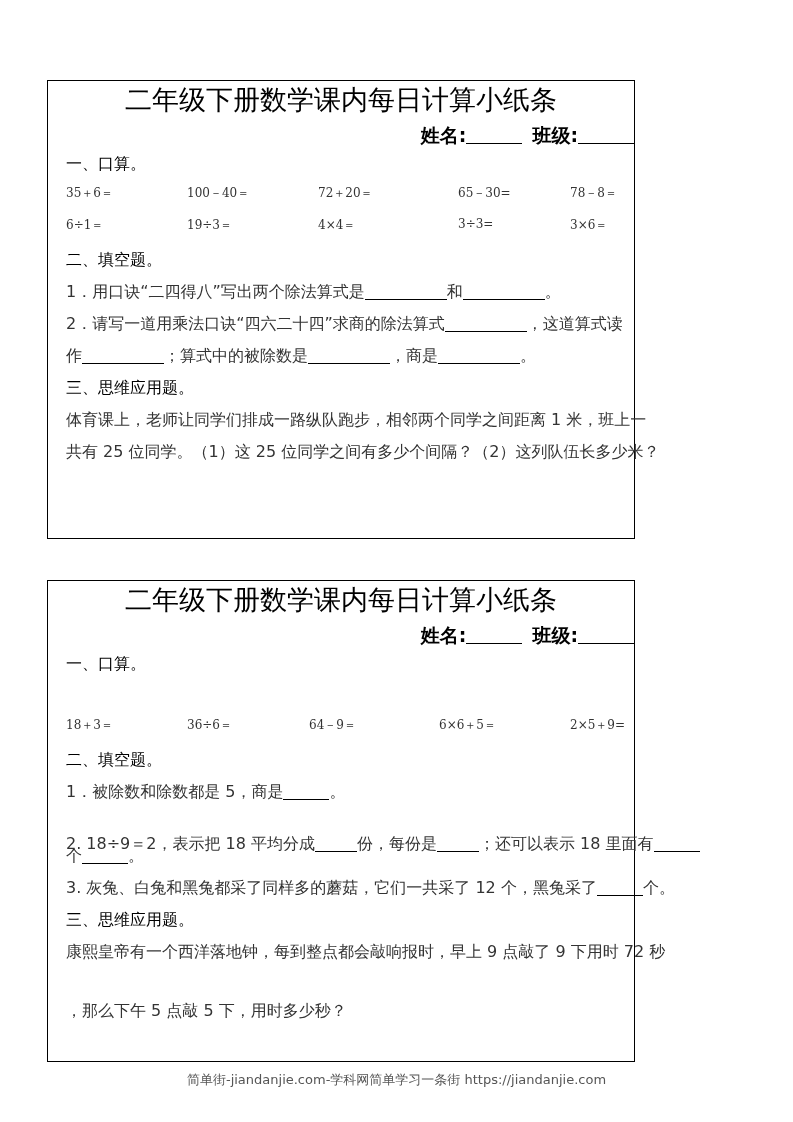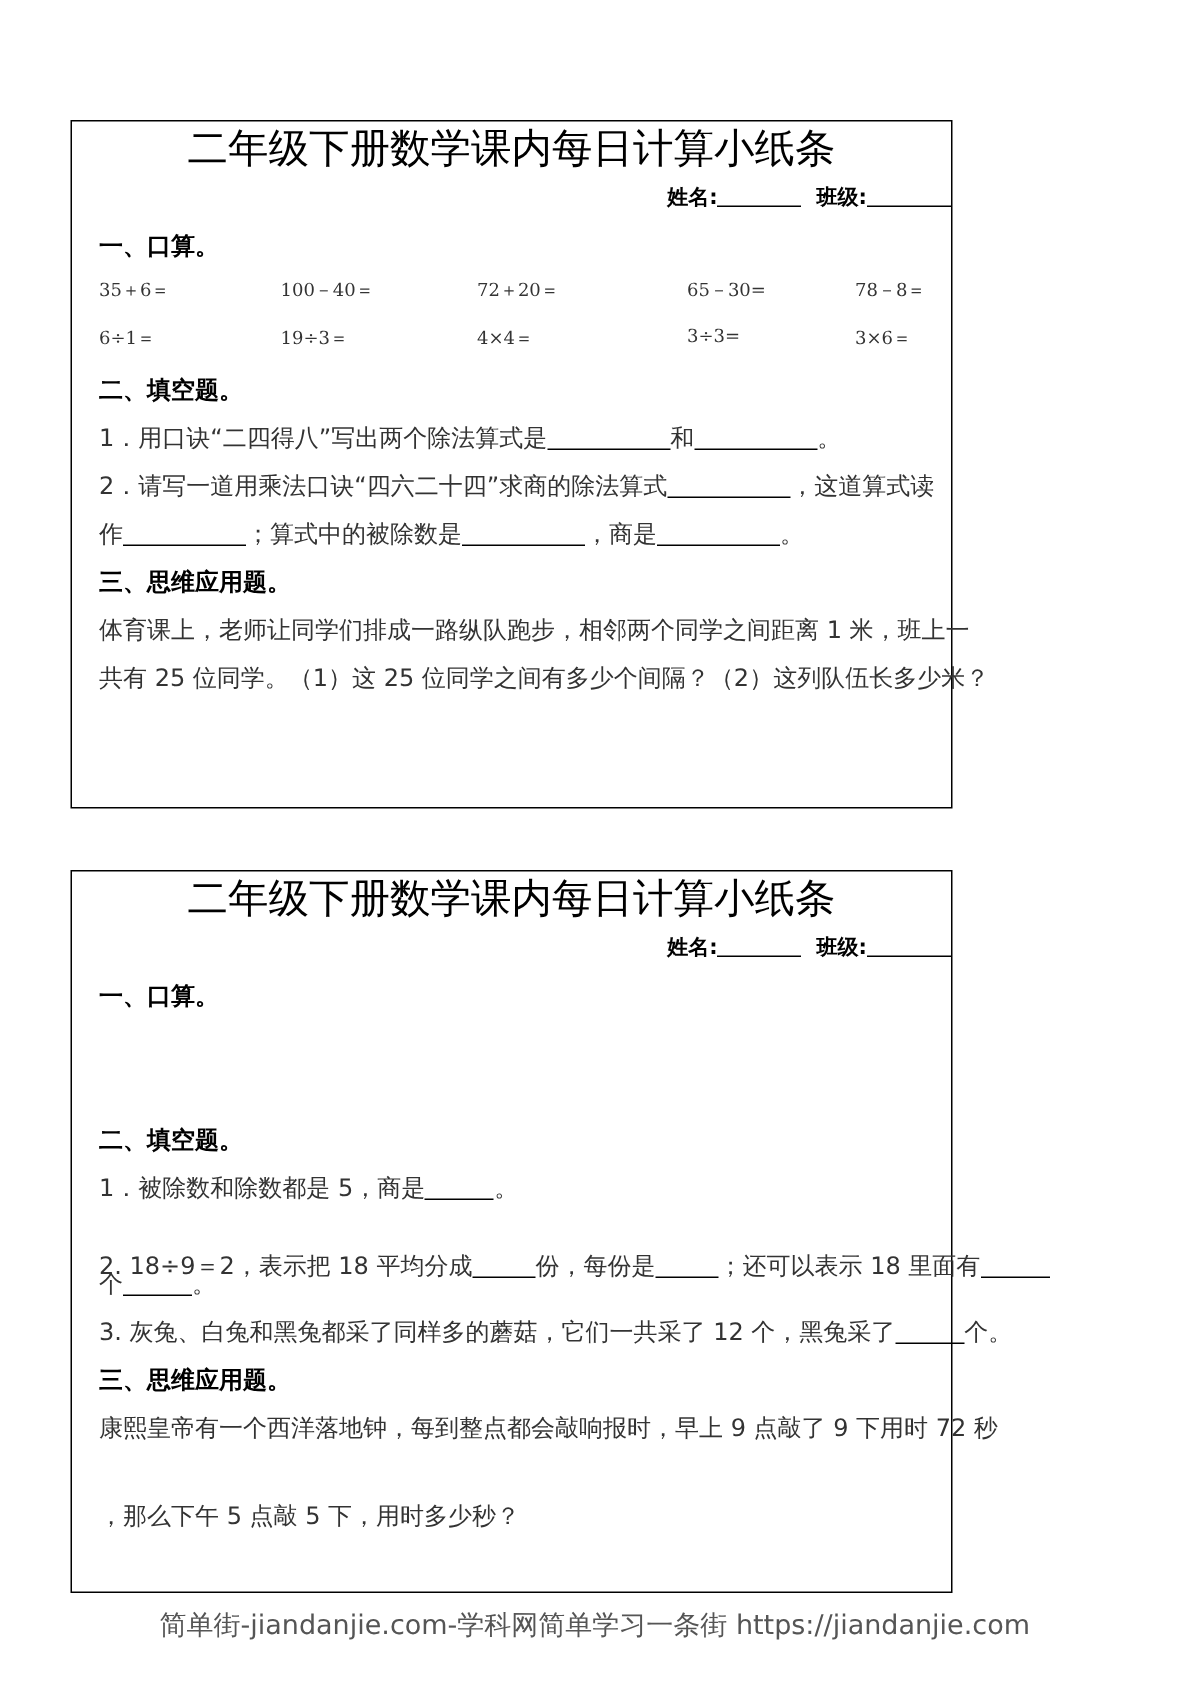--- a/index.html
+++ b/index.html
@@ -3,30 +3,30 @@
 <meta charset="utf-8">
 <style>
   html, body { margin: 0; padding: 0; background: #ffffff; }
   body { width: 793px; height: 1122px; position: relative; overflow: hidden;
          font-family: "DejaVu Sans", "Liberation Sans", sans-serif; color: #222; }
   .sheet { position: absolute; left: 47px; width: 588px; border: 1.5px solid #000; box-sizing: border-box; }
   .sheet1 { top: 80px; height: 459px; }
   .sheet2 { top: 580px; height: 482px; }
   .title { position: absolute; left: 0; right: 0; top: 0; text-align: center;
            font-size: 27px; line-height: 34px; font-weight: normal; color: #000; letter-spacing: 0px; }
-  .namerow { position: absolute; right: 0; top: 42px; font-size: 14px; font-weight: bold; color: #000; white-space: nowrap; }
+  .namerow { position: absolute; right: 0; top: 42px; font-size: 19px; font-weight: bold; color: #000; white-space: nowrap; }
   .namerow .blank { display: inline-block; border-bottom: 1.2px solid #000; height: 14px; vertical-align: -2px; }
   .namerow .b1 { width: 56px; margin-right: 10px; }
   .namerow .b2 { width: 56px; }
-  .sec { position: absolute; left: 18px; font-size: 16px; font-weight: bold; color: #000; white-space: nowrap; }
+  .sec { position: absolute; left: 18px; font-size: 16px; font-weight: normal; color: #000; white-space: nowrap; }
   .row { position: absolute; left: 0; right: 0; height: 22px; font-family: "DejaVu Serif", "Liberation Serif", serif; font-size: 12px; color: #333; }
   .row span { position: absolute; white-space: nowrap; }
   .line { position: absolute; left: 18px; font-size: 16px; color: #333; white-space: nowrap; }
   .u { display: inline-block; border-bottom: 1.2px solid #000; vertical-align: -3px; height: 16px; }
-  .footer { position: absolute; top: 1071px; left: 0; right: 0; text-align: center; font-size: 18px; color: #555; }
+  .footer { position: absolute; top: 1071px; left: 0; right: 0; text-align: center; font-size: 13px; color: #555; }
 </style>
 </head>
 <body>
 
 <div class="sheet sheet1">
   <div class="title" style="top:2px;">二年级下册数学课内每日计算小纸条</div>
   <div class="namerow">
     <span>姓名:</span><span class="blank b1"></span><span>班级:</span><span class="blank b2"></span>
   </div>
 
@@ -62,20 +62,27 @@
   <div class="line" style="top:361px;">共有 25 位同学。（1）这 25 位同学之间有多少个间隔？（2）这列队伍长多少米？</div>
 </div>
 
 <div class="sheet sheet2">
   <div class="title" style="top:2px;">二年级下册数学课内每日计算小纸条</div>
   <div class="namerow">
     <span>姓名:</span><span class="blank b1"></span><span>班级:</span><span class="blank b2"></span>
   </div>
 
   <div class="sec" style="top:73px;">一、口算。</div>
+  <div class="row" style="top:136px;">
+    <span style="left:18px">18＋3＝</span>
+    <span style="left:139px">36÷6＝</span>
+    <span style="left:261px">64－9＝</span>
+    <span style="left:391px">6×6＋5＝</span>
+    <span style="left:522px">2×5＋9=</span>
+  </div>
 
   <div class="sec" style="top:169px;">二、填空题。</div>
   <div class="line" style="top:201px;">
     <span>1．被除数和除数都是 5，商是</span><span class="u" style="width:46px"></span><span>。</span>
   </div>
   <div class="line" style="top:233px;margin-top:20px;">
     <span>2. 18÷9＝2，表示把 18 平均分成</span><span class="u" style="width:42px"></span><span>份，每份是</span><span class="u" style="width:42px"></span><span>；还可以表示 18 里面有</span><span class="u" style="width:46px"></span>
   </div>
   <div class="line" style="top:265px;">
     <span>个</span><span class="u" style="width:46px"></span><span>。</span>

